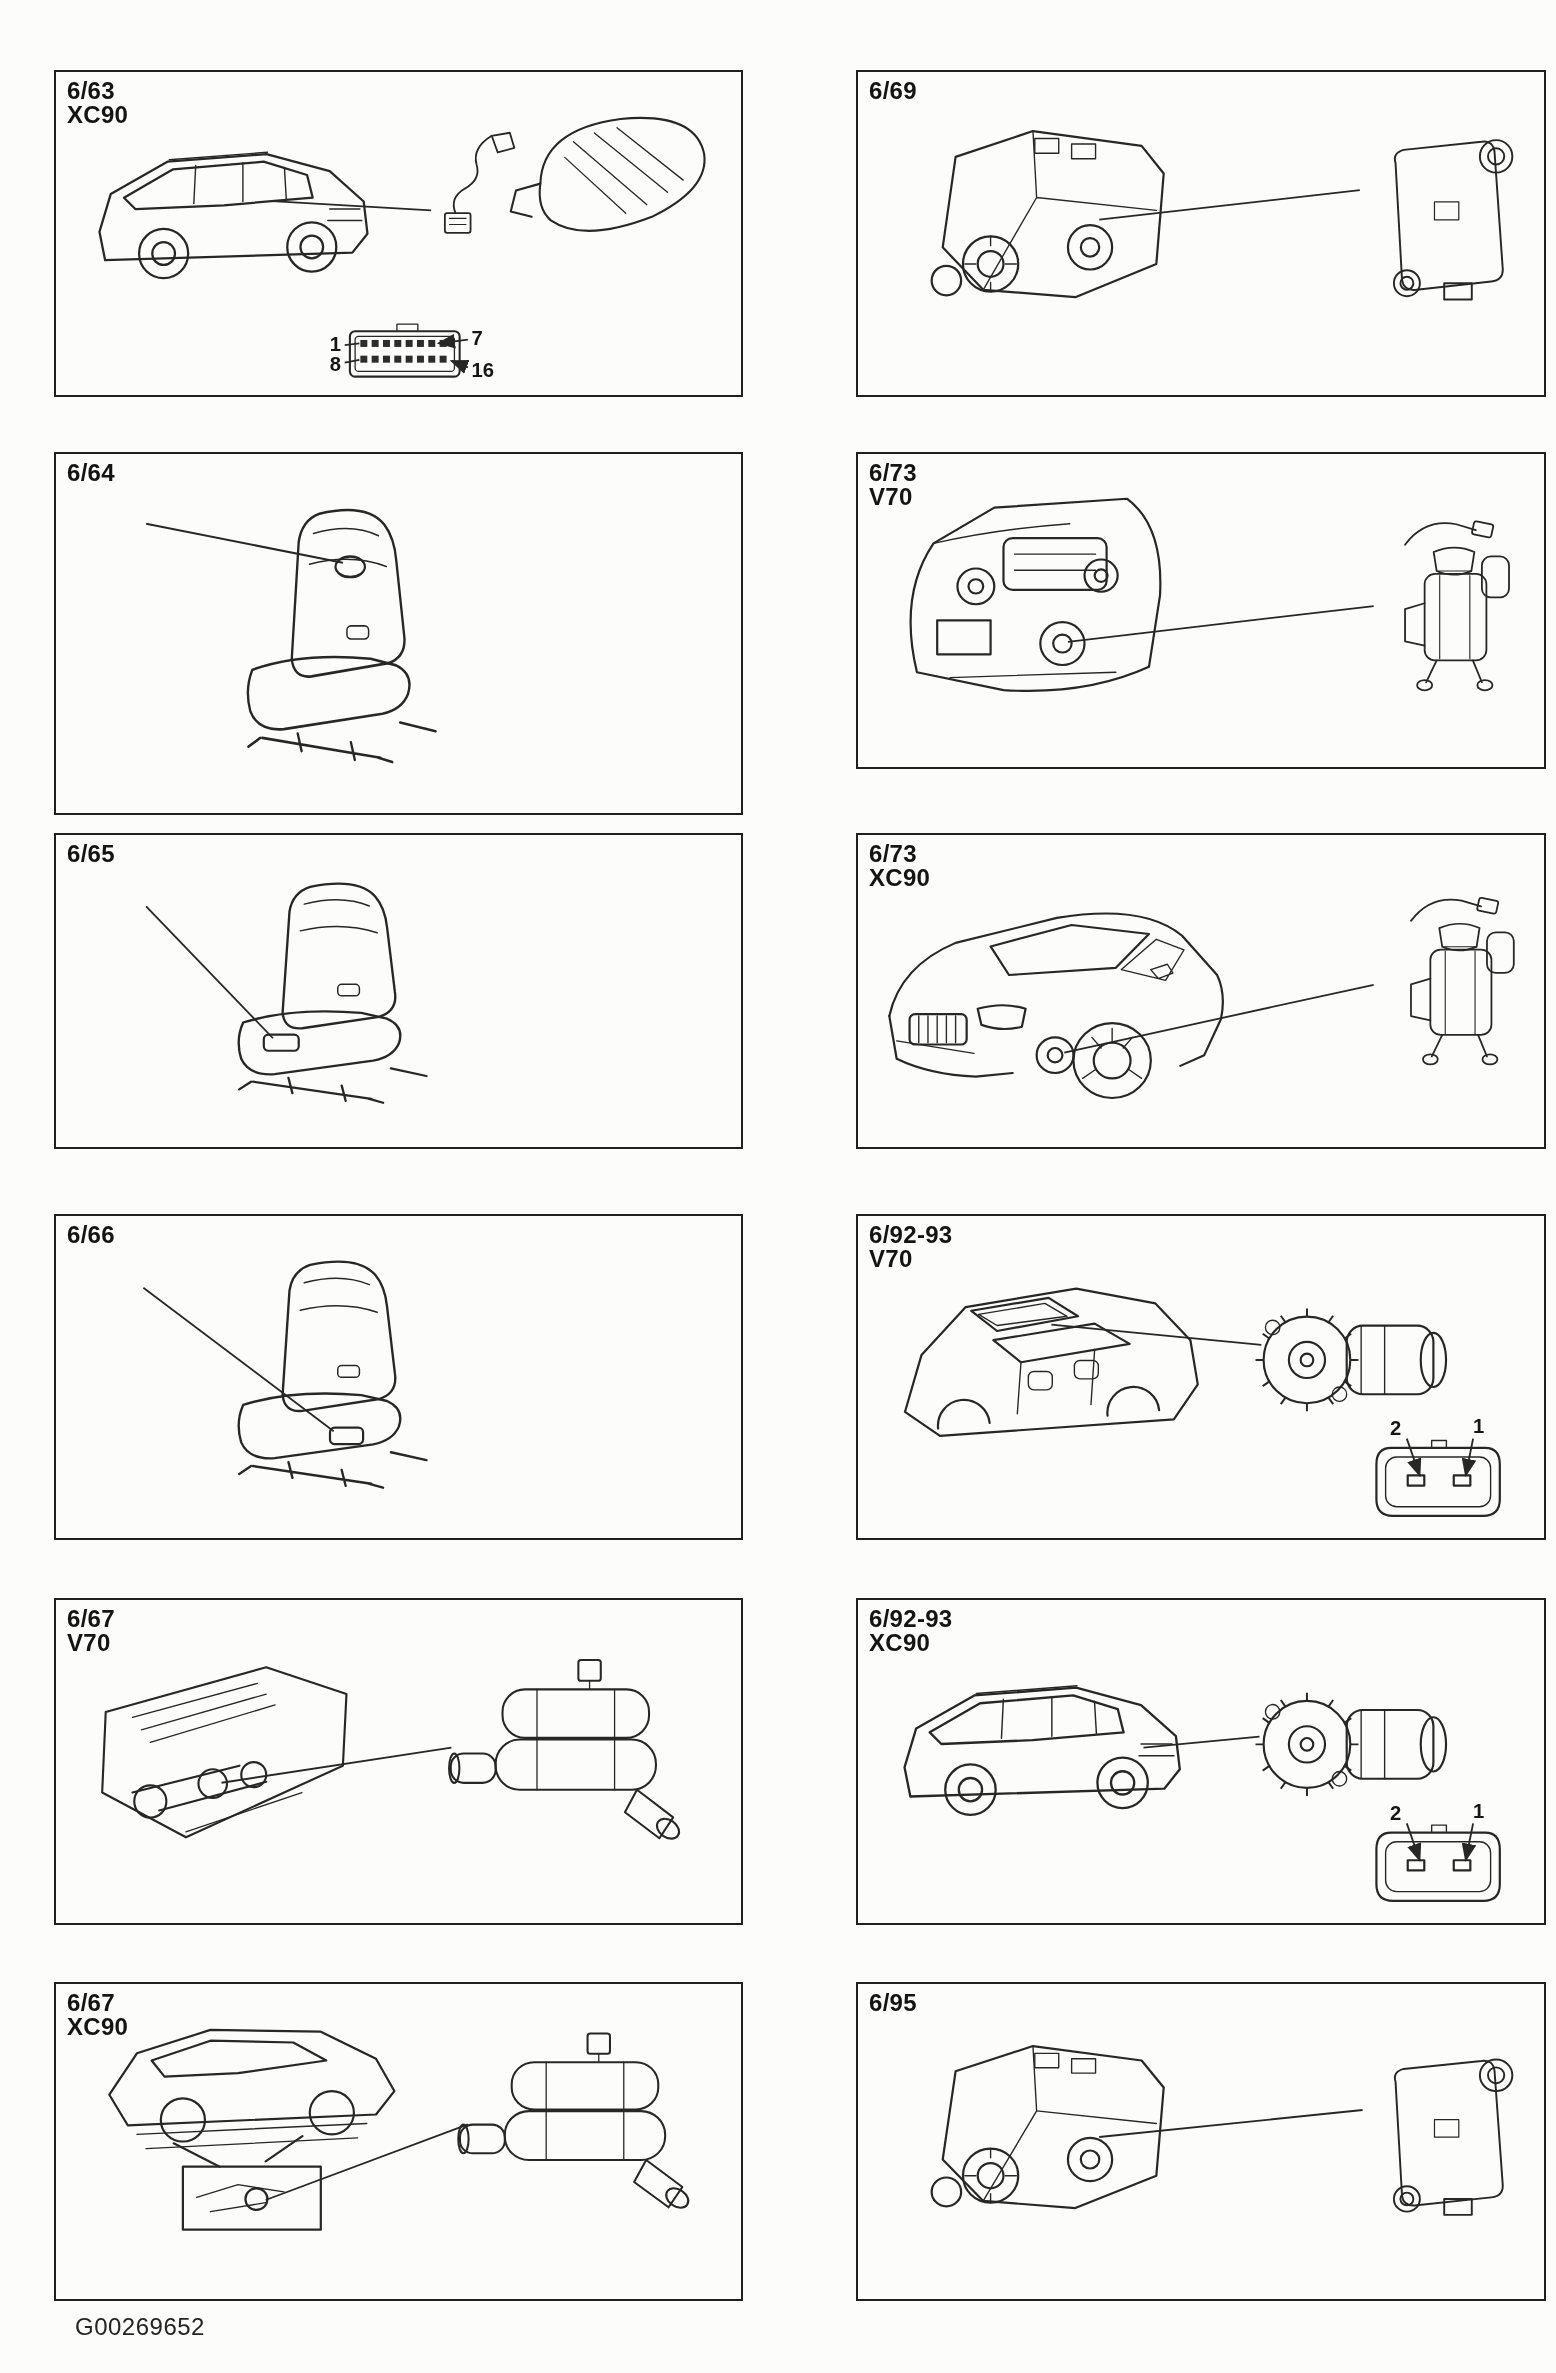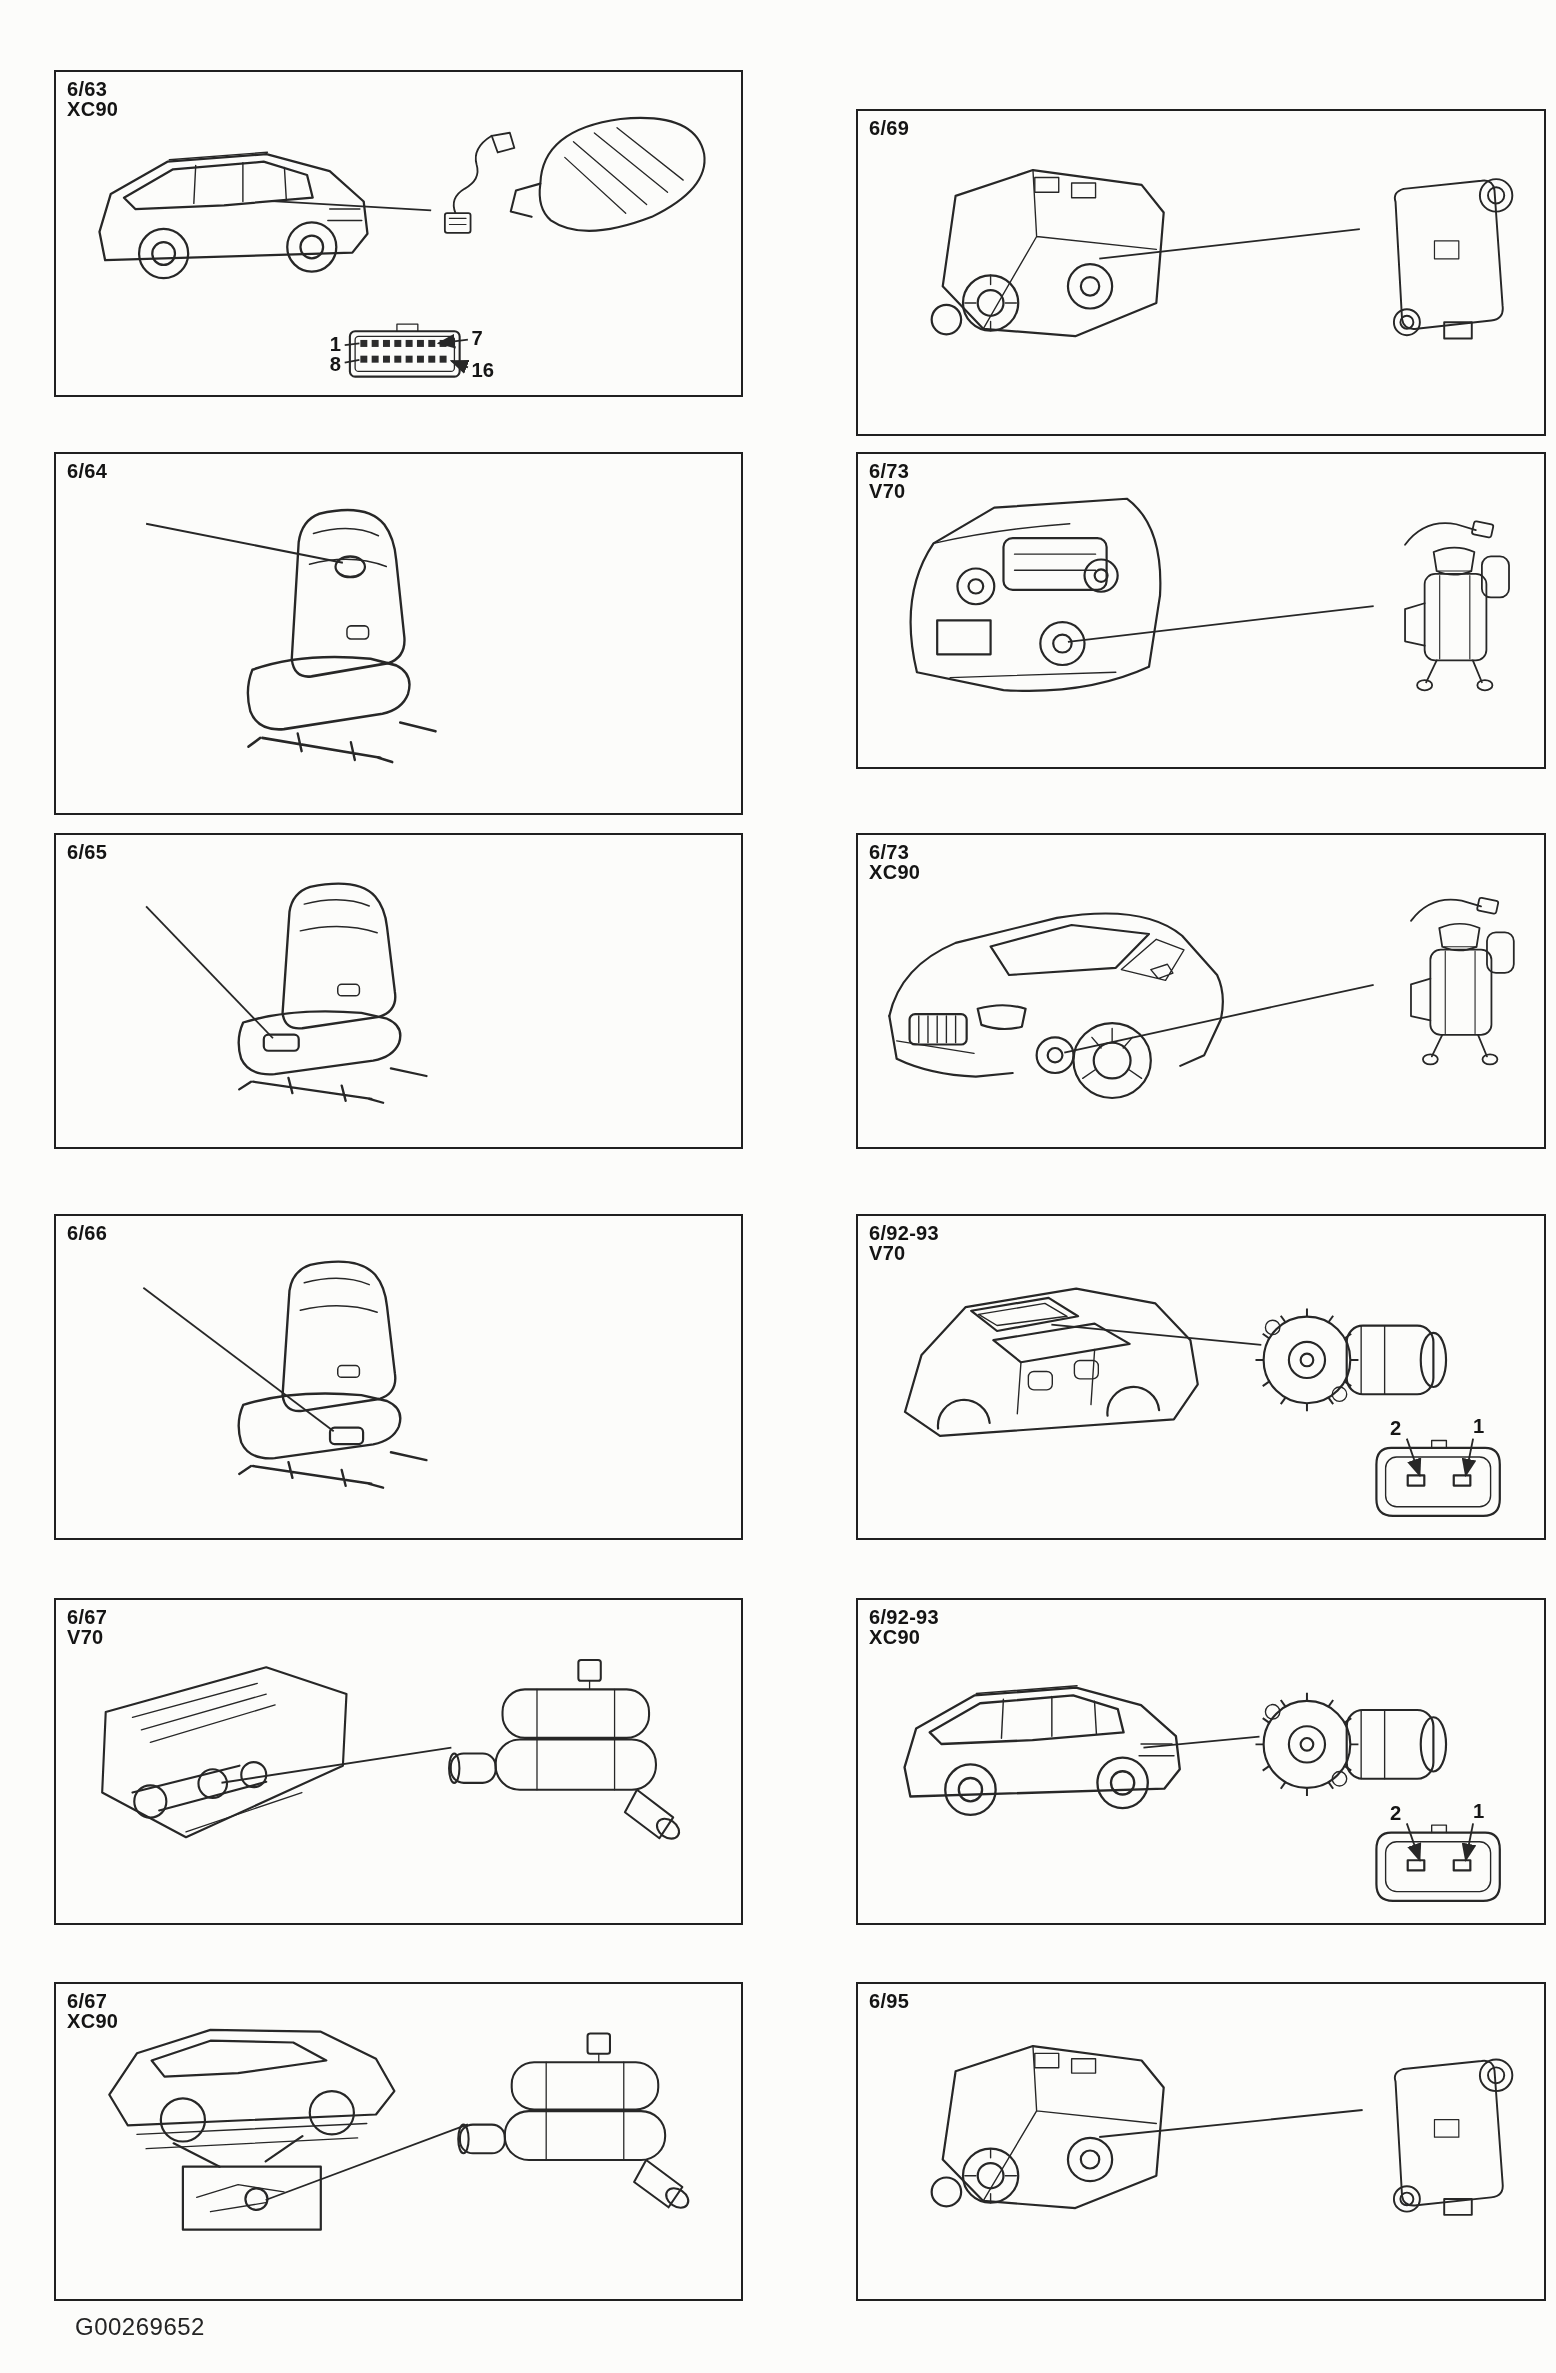--- a/index.html
+++ b/index.html
@@ -8,21 +8,21 @@
     background:#fcfcfa; overflow:hidden;
     font-family:"Liberation Sans","DejaVu Sans",sans-serif;
     color:#1c1c1c;
   }
   .panel {
     position:absolute; box-sizing:border-box;
     border:2.3px solid #202020; background:#fcfcfa;
   }
   .panel-label {
     position:absolute; top:6.5px; left:11px; z-index:3;
-    font-weight:bold; font-size:20px; line-height:1.04;
+    font-weight:bold; font-size:24px; line-height:1.04;
     letter-spacing:0.3px; color:#141414;
   }
   .panel-label span { display:block; }
   .art { position:absolute; left:0; top:0; width:100%; height:100%; }
   .ln { stroke:#272727; fill:none; stroke-width:2.4; stroke-linecap:round; stroke-linejoin:round; }
   .thin { stroke-width:1.5; }
   .ld { stroke:#272727; stroke-width:2; fill:none; }
   .callout { font:bold 22px "Liberation Sans","DejaVu Sans",sans-serif; fill:#161616; }
   .figure-id {
     position:absolute; left:33px; top:2313px;
@@ -262,21 +262,21 @@
       <line class="ld thin" x1="448" y1="290" x2="416" y2="294" marker-end="url(#arr)"></line>
       <line class="ld thin" x1="314" y1="315" x2="330" y2="312"></line>
       <line class="ld thin" x1="448" y1="320" x2="430" y2="313" marker-end="url(#arr)"></line>
       <text class="callout" x="310" y="302" text-anchor="end">1</text>
       <text class="callout" x="452" y="296">7</text>
       <text class="callout" x="310" y="324" text-anchor="end">8</text>
       <text class="callout" x="452" y="330">16</text>
     </svg>
   </div>
 
-  <div class="panel" style="left:856px;top:70px;width:690px;height:327px;margin-top:39px;">
+  <div class="panel" style="left:856px;top:70px;width:690px;height:327px;">
     <div class="panel-label">
       <span>6/69</span>
       <span></span>
     </div>
     <svg class="art" viewBox="0 0 745 350" preserveAspectRatio="none">
       <use href="#sym-heater" x="40" y="40" width="330" height="250"></use>
       <line class="ld" x1="262" y1="160" x2="545" y2="128"></line>
       <use href="#sym-module" x="545" y="45" width="185" height="225"></use>
     </svg>
   </div>

